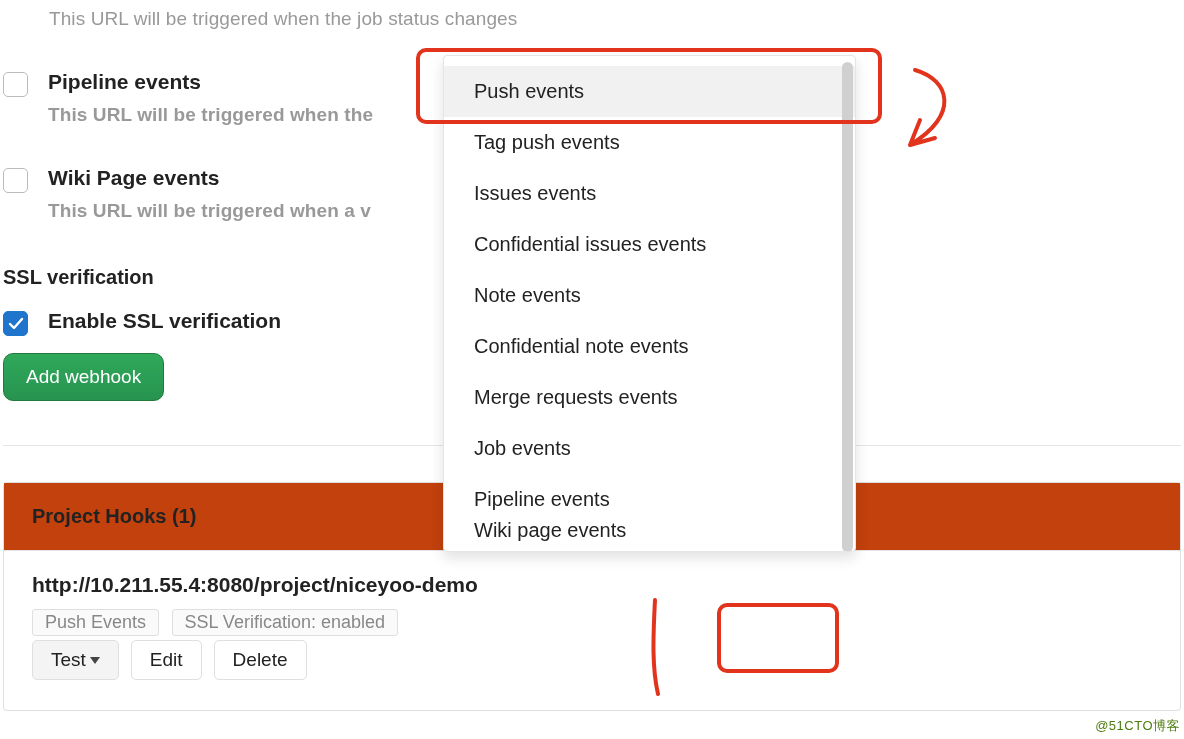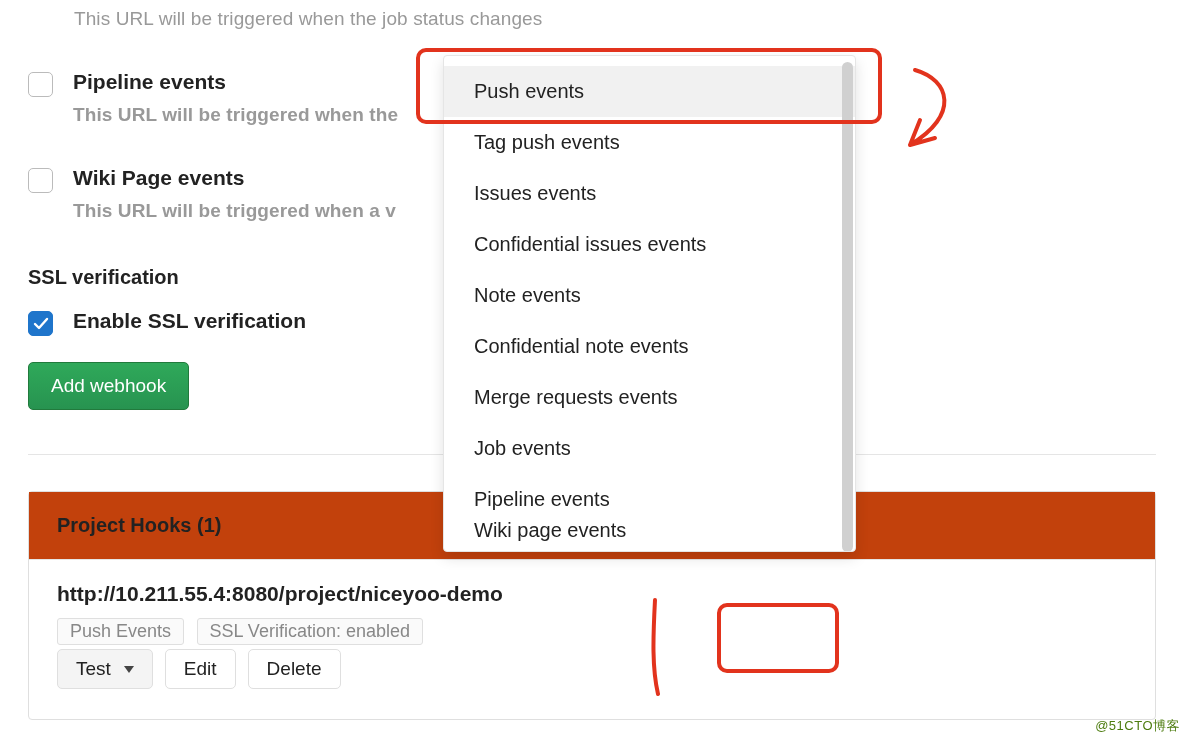--- a/index.html
+++ b/index.html
@@ -5,21 +5,21 @@
     * { box-sizing: border-box; margin: 0; padding: 0; }
     body {
       font-family: -apple-system, BlinkMacSystemFont, "Segoe UI", Helvetica, Arial, sans-serif;
       background: #fff;
       color: #303030;
       width: 1184px;
       height: 739px;
       position: relative;
       overflow: hidden;
     }
-    .page { padding: 0 28px; position: relative; }
+    .page { padding: 0 3px; position: relative; }
 
     .desc-line {
       color: #999;
       font-size: 19px;
       margin-top: 8px;
       margin-left: 46px;
       letter-spacing: .1px;
     }
 
     .ck-row {
@@ -70,22 +70,22 @@
 
     .btn-green {
       display: inline-block;
       background: #2da44e;
       background: linear-gradient(#2fa95a, #279350);
       border: 1px solid #217a3c;
       color: #fff;
       font-size: 19px;
       font-weight: 500;
       padding: 12px 22px;
-      border-radius: 5px;
-      margin-top: 26px;
+      border-radius: 10px;
+      margin-top: 17px;
       cursor: pointer;
     }
 
     .hr {
       border: none;
       border-top: 1px solid #e5e5e5;
       margin-top: 44px;
     }
 
     .hooks-panel {
@@ -128,21 +128,21 @@
     .btn {
       border: 1px solid #dfdfdf;
       background: #fff;
       color: #222;
       font-size: 19px;
       padding: 8px 18px;
       border-radius: 5px;
       cursor: pointer;
       display: inline-flex;
       align-items: center;
-      gap: 13px;
+      gap: 4px;
     }
     .btn.test { background: #f4f4f4; }
     .caret-down {
       border-left: 5px solid transparent;
       border-right: 5px solid transparent;
       border-top: 7px solid #444;
       width: 0; height: 0;
     }
 
     

